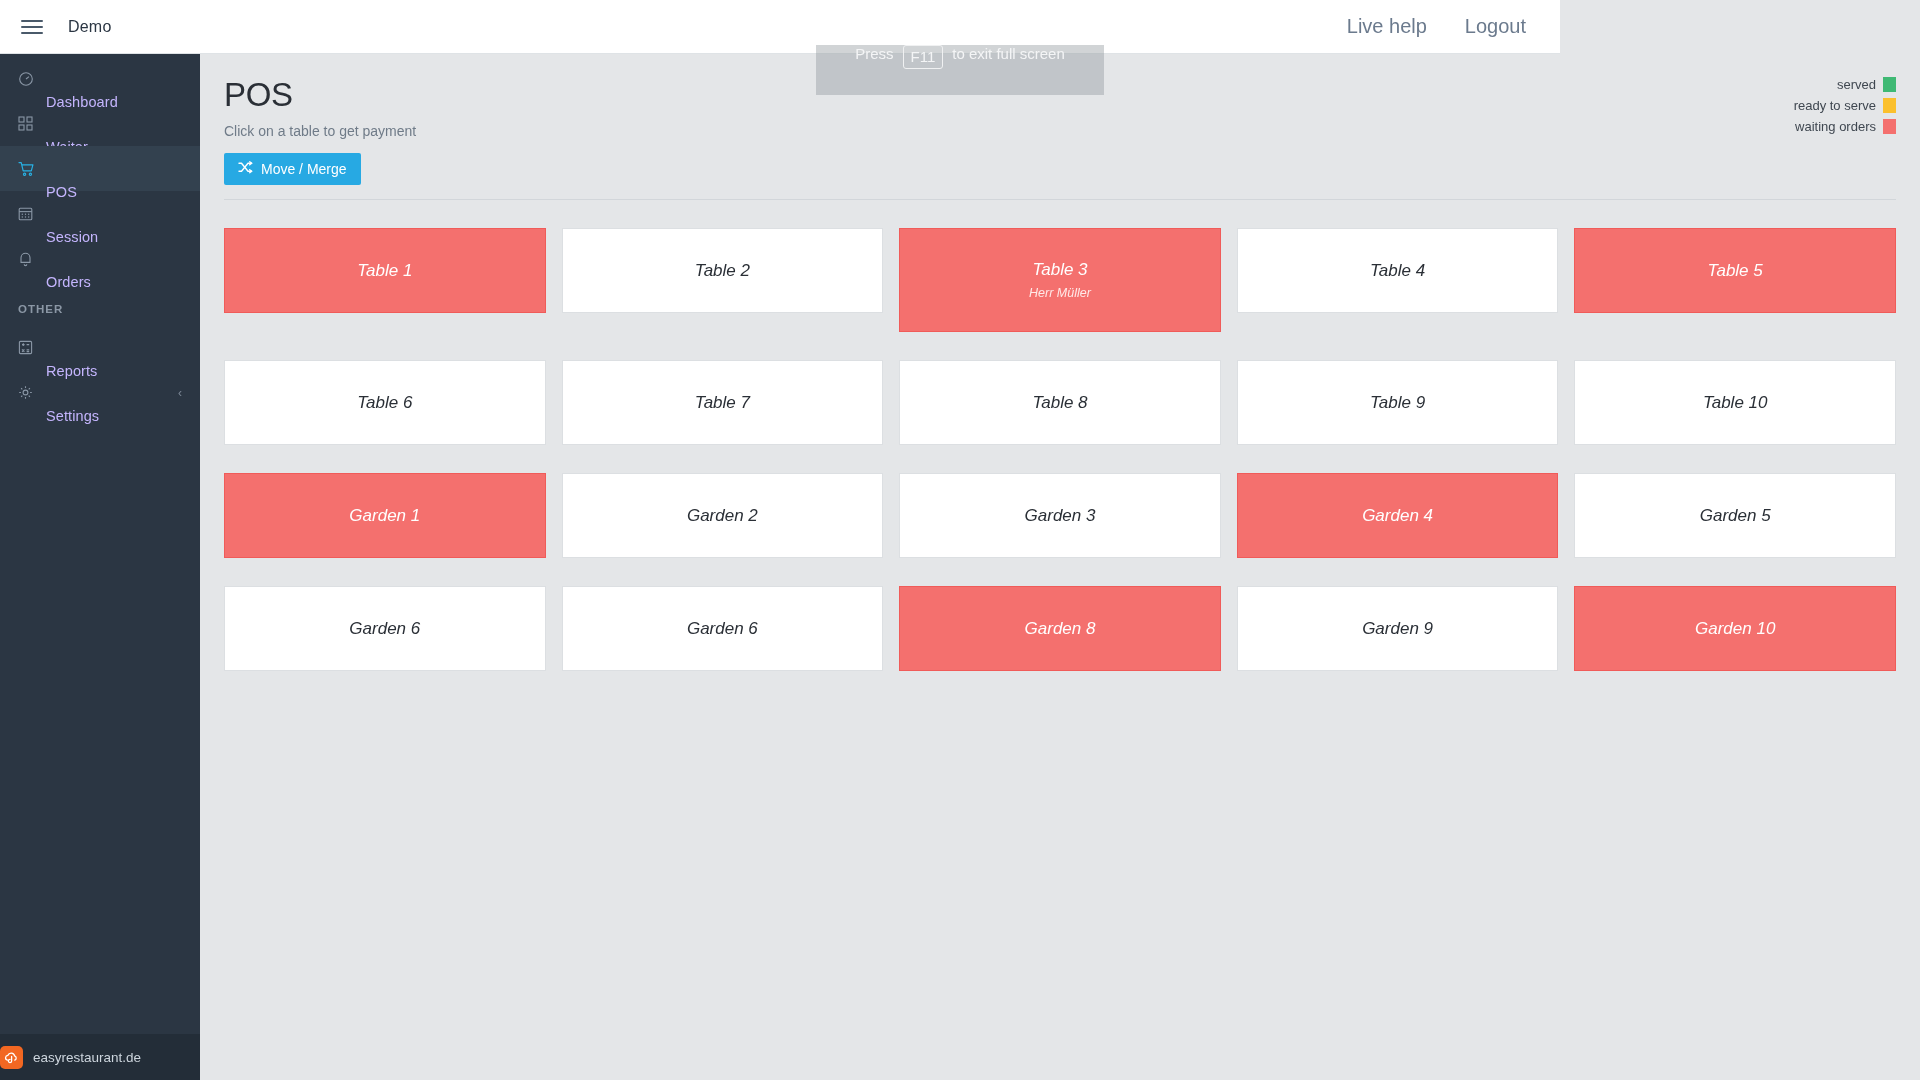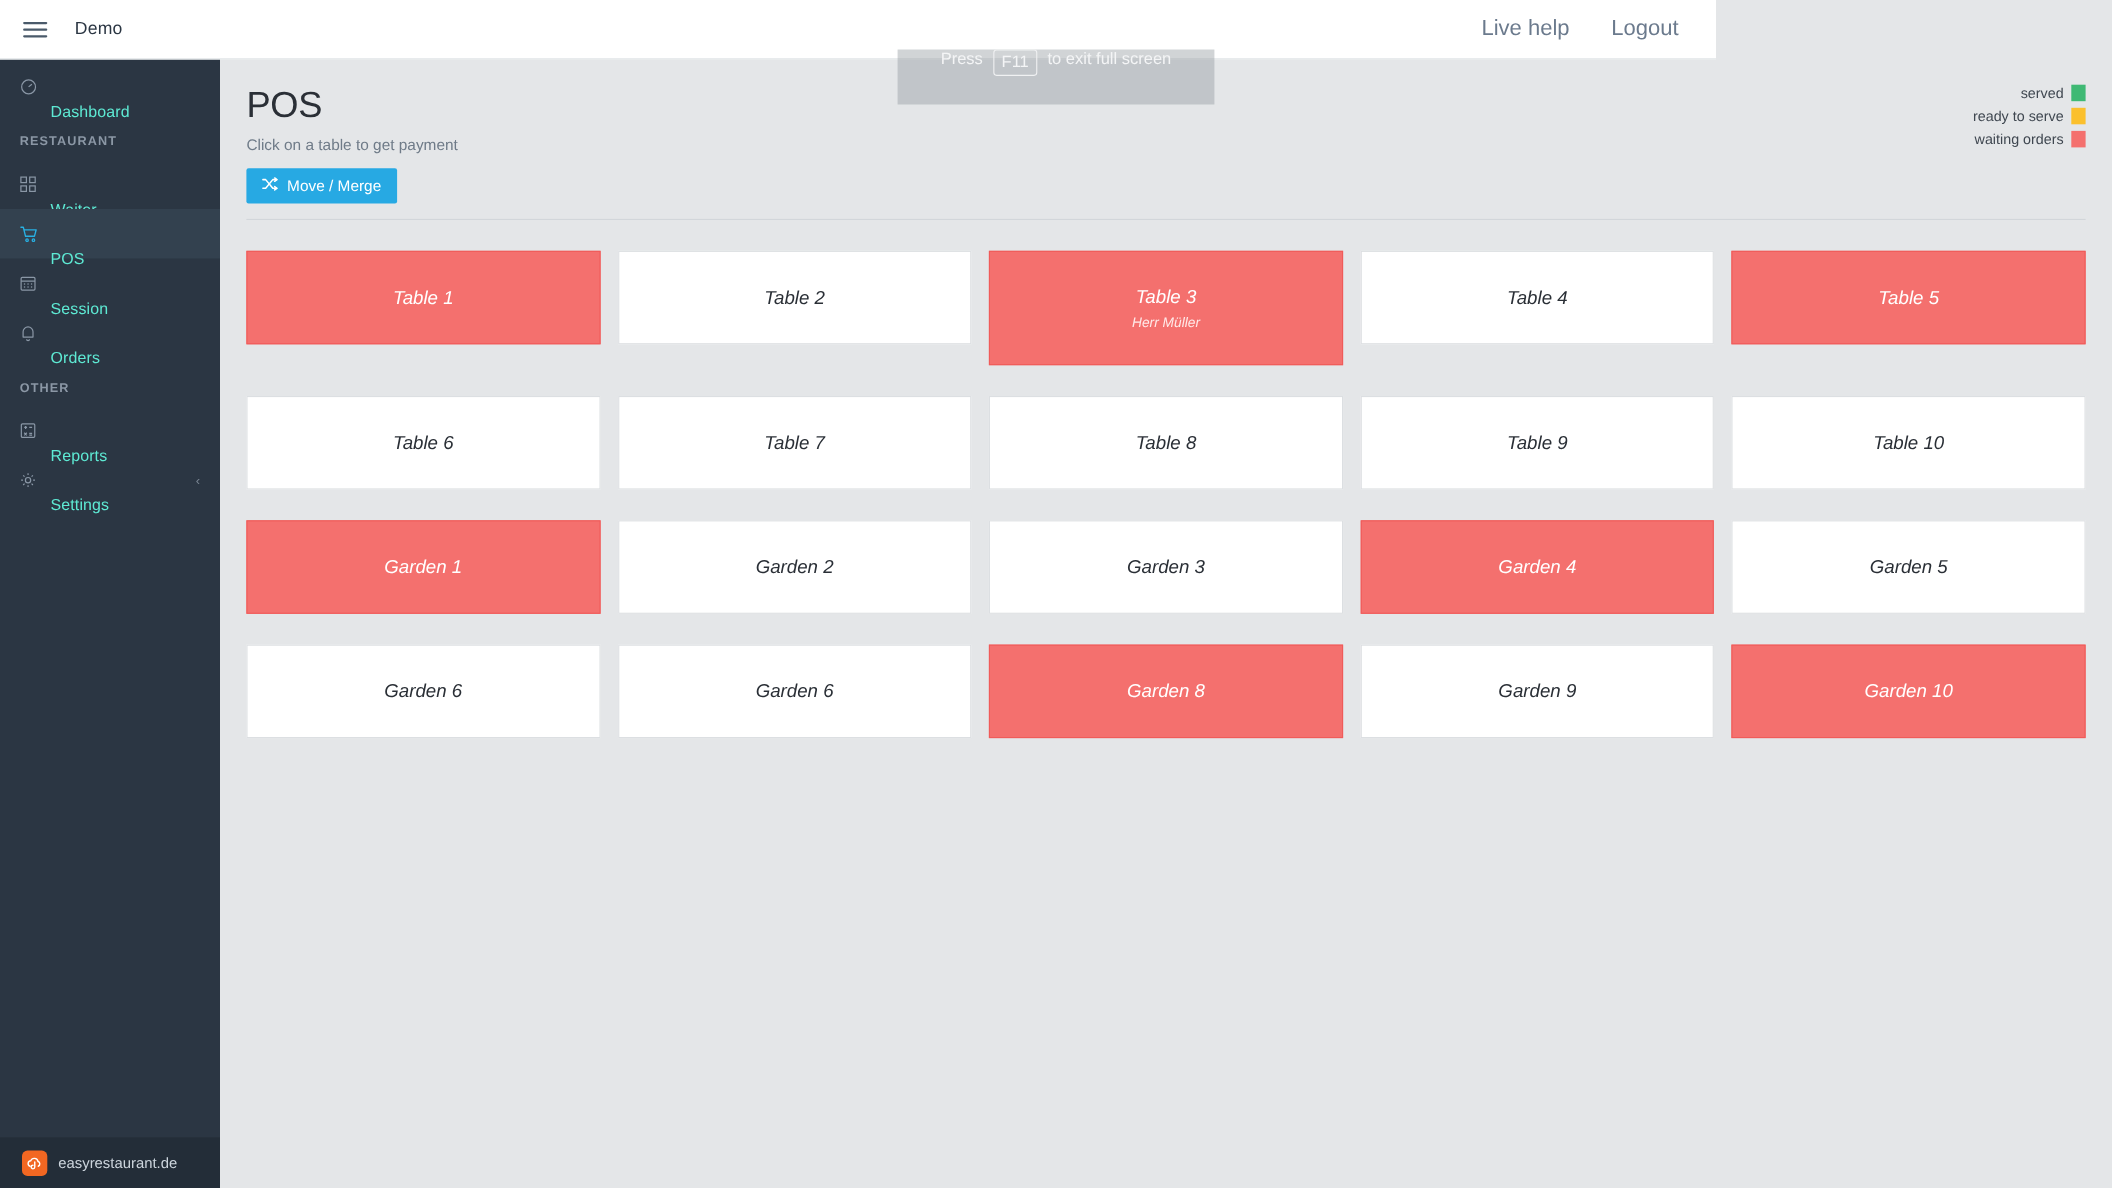--- a/index.html
+++ b/index.html
@@ -84,21 +84,21 @@
     width: 28px;
     height: 18px;
     flex: 0 0 28px;
     display: flex;
     align-items: center;
     color: #8a97a6;
   }
   .side-item.active .side-icon { color: #28b0e3; }
   .side-label {
     font-size: 14.5px;
-    color: #5eead4;
+    color: #c4b5fd;
     letter-spacing: .1px;
     margin-top: 46px;
   }
   .side-caret {
     margin-left: auto;
     margin-right: 18px;
     color: #7b8795;
     font-size: 12px;
     line-height: 1;
   }
@@ -112,21 +112,20 @@
 
   
   .side-footer {
     position: absolute;
     bottom: 0; left: 0;
     width: 200px;
     height: 46px;
     background: #232d38;
     display: flex;
     align-items: center;
-    padding-left: 20px;
     gap: 10px;
   }
   .logo-badge {
     width: 23px; height: 23px;
     border-radius: 5px;
     background: #f26722;
     display: flex;
     align-items: center;
     justify-content: center;
     flex: 0 0 23px;
@@ -296,21 +295,20 @@
   <div class="side-item" style="margin-top:2px;">
     <span class="side-icon">
       <svg width="16" height="16" viewBox="0 0 16 16" fill="none" stroke="currentColor" stroke-width="1.1">
         <circle cx="8" cy="8" r="6.3"></circle>
           <path d="M8 8 L11 5.6"></path>
       </svg>
     </span>
     <span class="side-label">Dashboard</span>
   </div>
 
-  <div class="side-heading">RESTAURANT</div>
 
   <div class="side-item">
     <span class="side-icon">
       <svg width="15" height="15" viewBox="0 0 15 15" fill="none" stroke="currentColor" stroke-width="1.1">
         <rect x="1" y="1" width="5" height="5"></rect>
           <rect x="9" y="1" width="5" height="5"></rect>
         <rect x="1" y="9" width="5" height="5"></rect>
           <rect x="9" y="9" width="5" height="5"></rect>
       </svg>
     </span>

